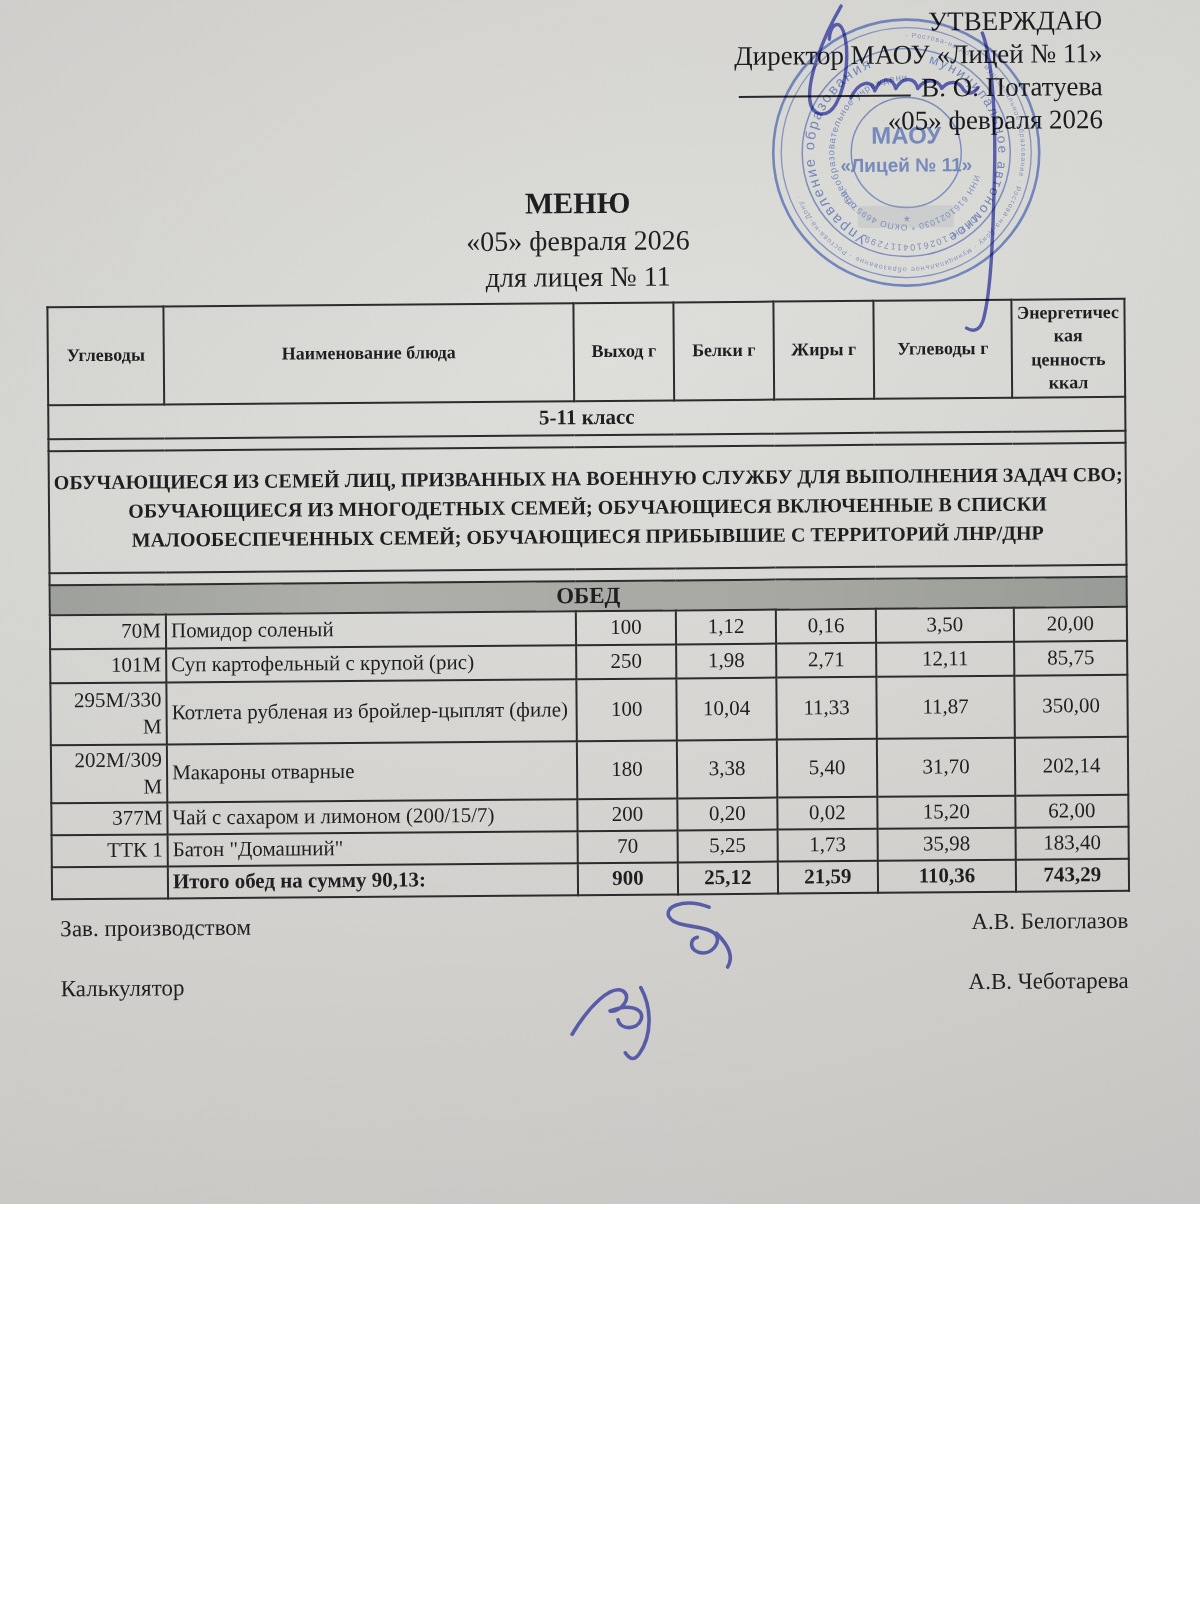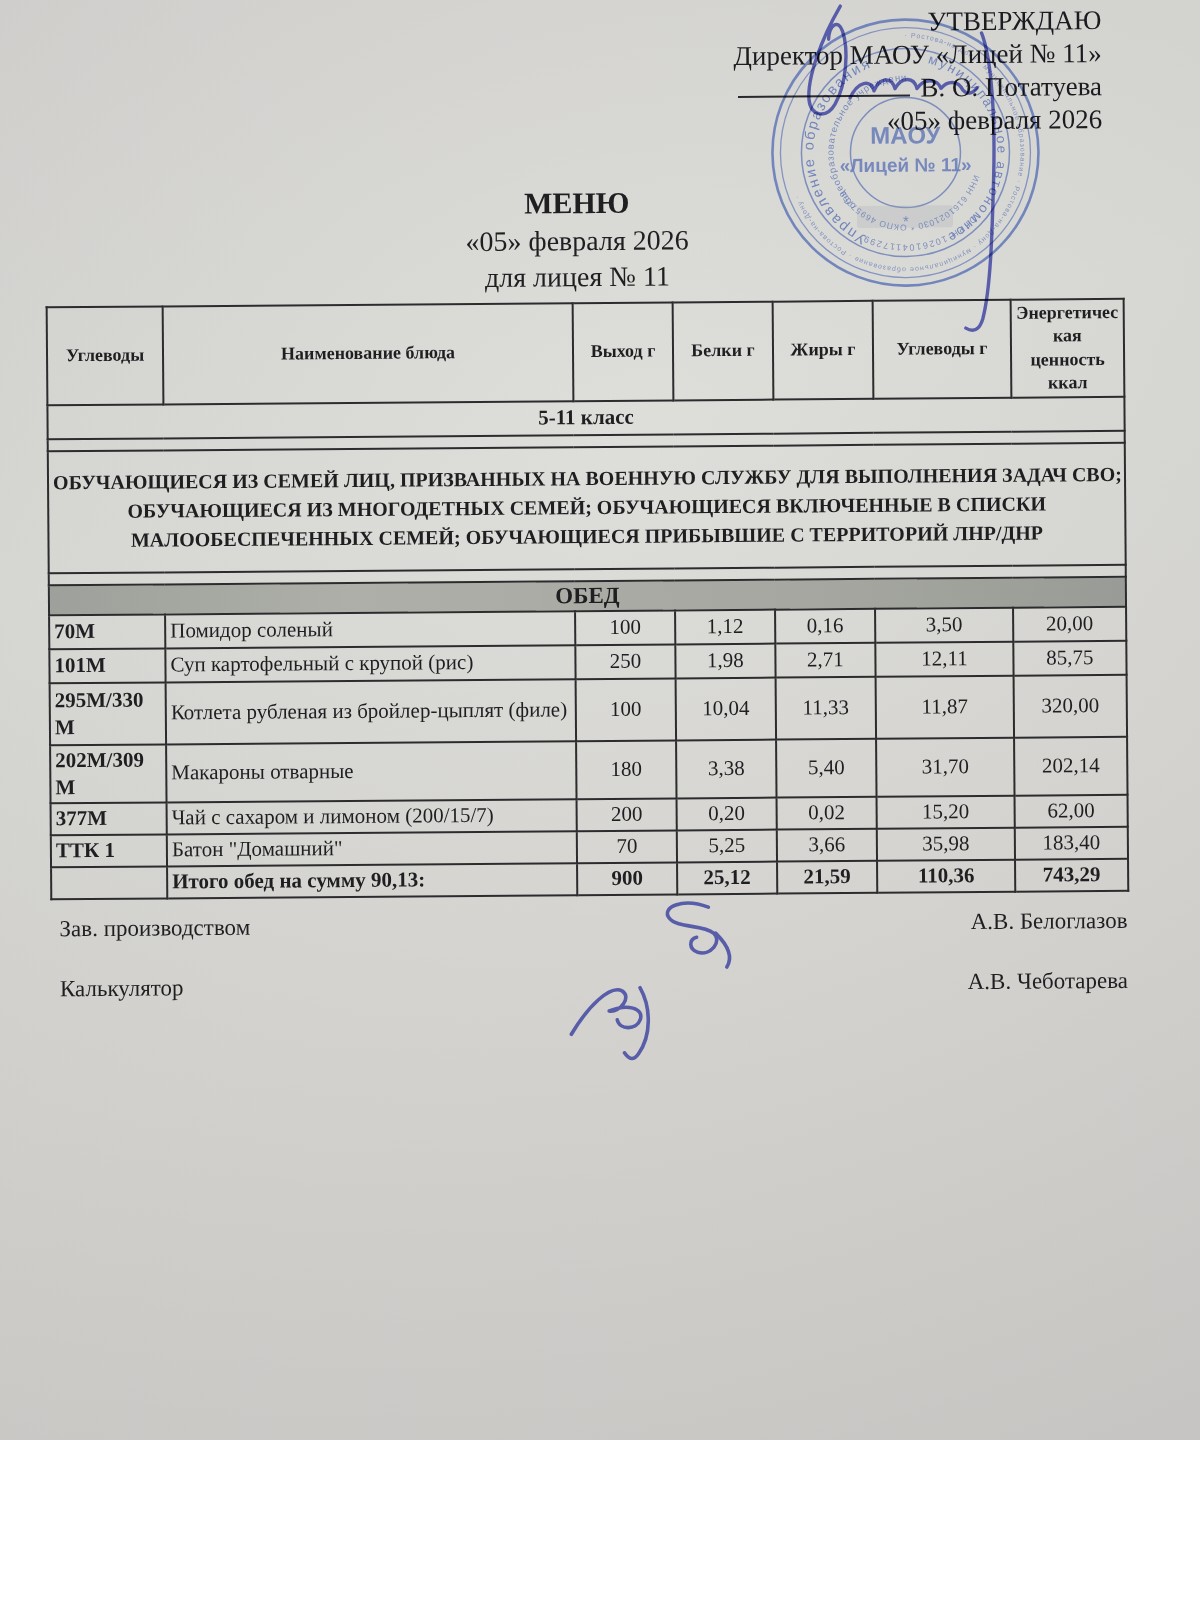--- a/index.html
+++ b/index.html
@@ -2,21 +2,21 @@
 <html lang="ru"><head>
 <meta charset="utf-8">
 <style>
   html, body { margin: 0; padding: 0; }
   body {
     width: 1200px; height: 1600px;
     font-family: "Liberation Serif", "DejaVu Serif", serif;
     color: #1f1f22;
   }
   .page {
-    position: relative; width: 1200px; height: 1440px; overflow: hidden;
+    position: relative; width: 1200px; height: 1204px; overflow: hidden;
     background:
       radial-gradient(130% 110% at 52% 30%, rgba(255,255,255,0.10), rgba(40,40,45,0.07) 85%),
       linear-gradient(163deg, #d4d3d0 0%, #dadad6 34%, #d7d6d2 62%, #cfcecb 100%);
   }
   .content { position: absolute; inset: 0; transform: rotate(-0.45deg); transform-origin: 50% 42%; }
 
   
   .approval {
     position: absolute; top: 8px; right: 94px; width: 620px;
     text-align: right; font-size: 27px; line-height: 33px; color: #1c1c20;
@@ -46,21 +46,21 @@
   tr.spacer td { height: 10px; padding: 0; }
   tr.category td { height: 118px; text-align: center; vertical-align: middle; }
   .cat-line { font-size: 20px; font-weight: bold; line-height: 29px; white-space: nowrap; }
   tr.meal td {
     height: 26px; font-size: 23px; font-weight: bold; text-align: center;
     background: linear-gradient(90deg, #9ea09b, #adafa8 28%, #a5a7a0 70%, #999b96);
   }
   tr.item td { font-size: 21px; vertical-align: middle; }
   td.c { text-align: center; }
   td.n { text-align: left; padding-left: 7px; }
-  td.recipe { text-align: left; overflow-wrap: anywhere; line-height: 1.25; font-weight: bold; }
+  td.recipe { text-align: right; overflow-wrap: anywhere; line-height: 1.25; }
   tr.r1 td { height: 30px; } tr.r2 td { height: 30px; }
   tr.r3 td { height: 58px; } tr.r4 td { height: 54px; }
   tr.r5 td { height: 28px; } tr.r6 td { height: 28px; }
   tr.total td { height: 28px; font-size: 21px; font-weight: bold; vertical-align: middle; }
 
   
   .signer-row { position: absolute; left: 57px; right: 75px; display: flex; justify-content: space-between; }
   .signer-row.first  { top: 912px; }
   .signer-row.second { top: 972px; }
   .signer-role, .signer-name { font-size: 23px; }
@@ -184,21 +184,21 @@
           <td class="c">12,11</td>
           <td class="c">85,75</td>
         </tr>
         <tr class="item r3">
           <td class="recipe">295М/330М</td>
           <td class="n">Котлета рубленая из бройлер-цыплят (филе)</td>
           <td class="c">100</td>
           <td class="c">10,04</td>
           <td class="c">11,33</td>
           <td class="c">11,87</td>
-          <td class="c">320,00</td>
+          <td class="c">350,00</td>
         </tr>
         <tr class="item r4">
           <td class="recipe">202М/309М</td>
           <td class="n">Макароны отварные</td>
           <td class="c">180</td>
           <td class="c">3,38</td>
           <td class="c">5,40</td>
           <td class="c">31,70</td>
           <td class="c">202,14</td>
         </tr>
@@ -209,21 +209,21 @@
           <td class="c">0,20</td>
           <td class="c">0,02</td>
           <td class="c">15,20</td>
           <td class="c">62,00</td>
         </tr>
         <tr class="item r6">
           <td class="recipe">ТТК 1</td>
           <td class="n">Батон "Домашний"</td>
           <td class="c">70</td>
           <td class="c">5,25</td>
-          <td class="c">3,66</td>
+          <td class="c">1,73</td>
           <td class="c">35,98</td>
           <td class="c">183,40</td>
         </tr>
         <tr class="total">
           <td></td>
           <td class="n">Итого обед на сумму 90,13:</td>
           <td class="c">900</td>
           <td class="c">25,12</td>
           <td class="c">21,59</td>
           <td class="c">110,36</td>

